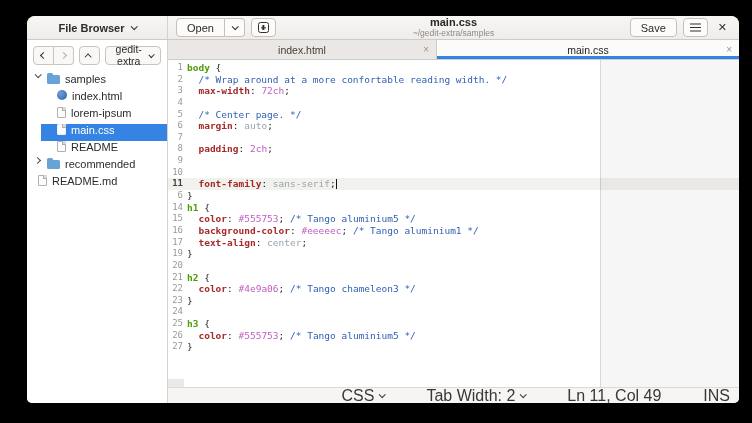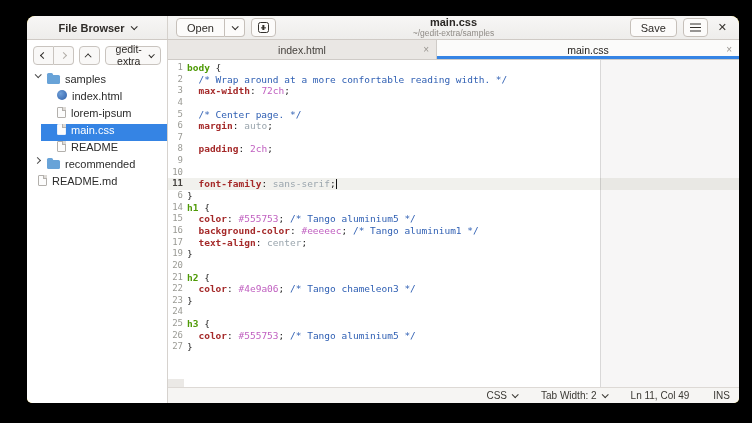--- a/index.html
+++ b/index.html
@@ -105,22 +105,22 @@
   .tok-val  { color:#9aa5ad; }
   .tok-cmt  { color:#2f5fb3; }
   .caret { display:inline-block; width:1px; height:10px; background:#111;
            vertical-align:-1.5px; }
   .margin-overlay { position:absolute; top:0; bottom:0; left:432px; right:0;
                     background:rgba(90,85,80,0.05); border-left:1px solid rgba(0,0,0,0.12);
                     pointer-events:none; }
   .scroll-corner { position:absolute; left:0; bottom:0; width:16px; height:8px; background:#ebe9e6; }
 
   .statusbar { height:16px; flex:0 0 16px; background:#f6f5f3; border-top:1px solid #ddd9d5;
-               display:flex; align-items:center; justify-content:flex-end; gap:24px;
-               font-size:10px; color:#3a3833; padding:0 9px; }
+               display:flex; align-items:center; justify-content:flex-end; gap:42px;
+               font-size:16px; color:#3a3833; padding:0 9px; }
   .sb-item { display:inline-flex; align-items:center; gap:5px; }
 </style>
 </head>
 <body>
 
 <div class="window">
 
   <div class="headerbar">
     <div class="hb-left">
       <span>File Browser</span>

